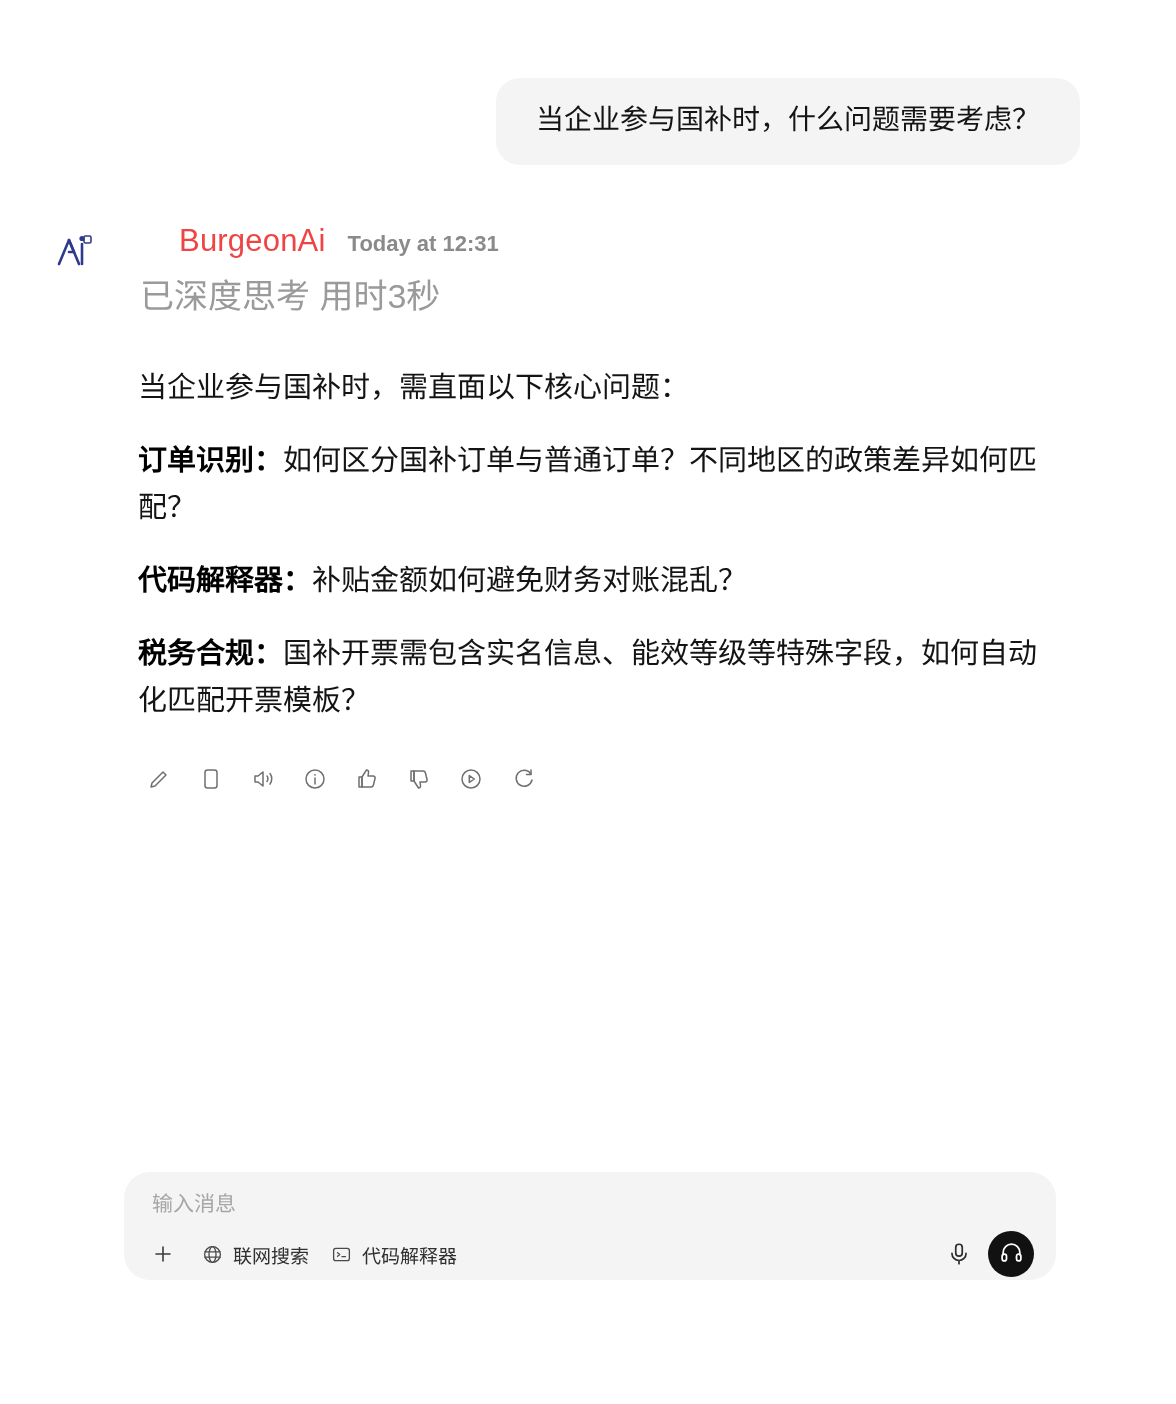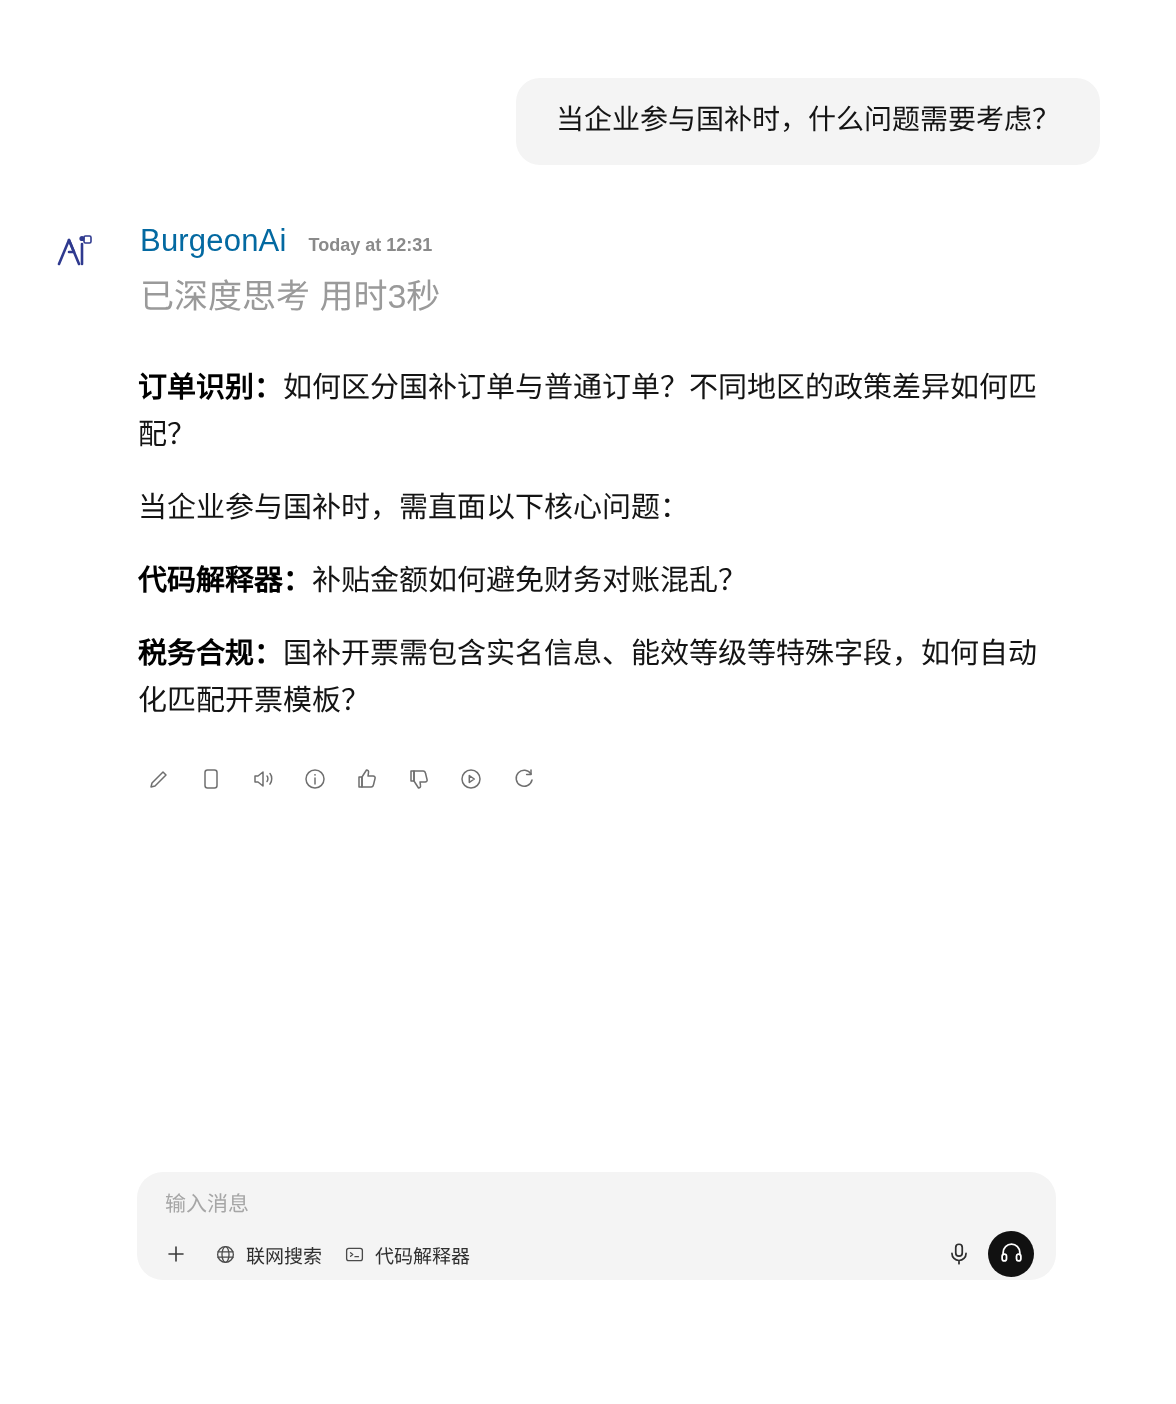--- a/index.html
+++ b/index.html
@@ -14,21 +14,21 @@
     font-family: "Liberation Sans", "DejaVu Sans", sans-serif;
     color: #1a1a1a;
     position: relative;
     overflow: hidden;
   }
 
   
   .user-row {
     display: flex;
     justify-content: flex-end;
-    padding: 78px 76px 0 0;
+    padding: 78px 96px 0 0;
   }
   .user-bubble {
     background: #f4f4f4;
     border-radius: 24px;
     padding: 22px 40px 26px 40px;
     font-size: 28px;
     line-height: 1.4;
     color: #141414;
     max-width: 800px;
   }
@@ -56,25 +56,26 @@
   .head-text {
     margin-left: 42px;
   }
   .name-line {
     display: flex;
     align-items: baseline;
     gap: 22px;
   }
   .bot-name {
     font-size: 31px;
-    color: #0369a1;
+    color: #ef4444;
     letter-spacing: .2px;
+    margin-left: 39px;
   }
   .timestamp {
-    font-size: 18px;
+    font-size: 22px;
     font-weight: bold;
     color: #8a8a8a;
   }
   .think-line {
     margin-top: 10px;
     font-size: 34px;
     color: #9a9a9a;
   }
 
   
@@ -108,21 +109,21 @@
     display: flex;
     align-items: center;
     justify-content: center;
     cursor: pointer;
   }
   .act svg { display: block; }
 
   
   .composer {
     position: absolute;
-    left: 137px;
+    left: 124px;
     right: 120px;
     top: 1172px;
     background: #f4f4f4;
     border-radius: 26px;
     height: 108px;
     padding: 18px 22px 0 22px;
   }
   .composer-input {
     border: none;
     background: transparent;
@@ -202,25 +203,25 @@
     <div class="head-text">
       <div class="name-line">
         <span class="bot-name">BurgeonAi</span>
         <span class="timestamp">Today at 12:31</span>
       </div>
       <div class="think-line">已深度思考 用时3秒</div>
     </div>
   </div>
 
   <div class="msg-body">
+    <p class="para">当企业参与国补时，需直面以下核心问题：</p>
+
     <p class="para">
       <b>订单识别：</b><span>如何区分国补订单与普通订单？不同地区的政策差异如何匹配？</span>
     </p>
-
-    <p class="para">当企业参与国补时，需直面以下核心问题：</p>
     <p class="para">
       <b>代码解释器：</b><span>补贴金额如何避免财务对账混乱？</span>
     </p>
     <p class="para">
       <b>税务合规：</b><span>国补开票需包含实名信息、能效等级等特殊字段，如何自动化匹配开票模板？</span>
     </p>
   </div>
 
   <div class="actions">
     <div class="act">

